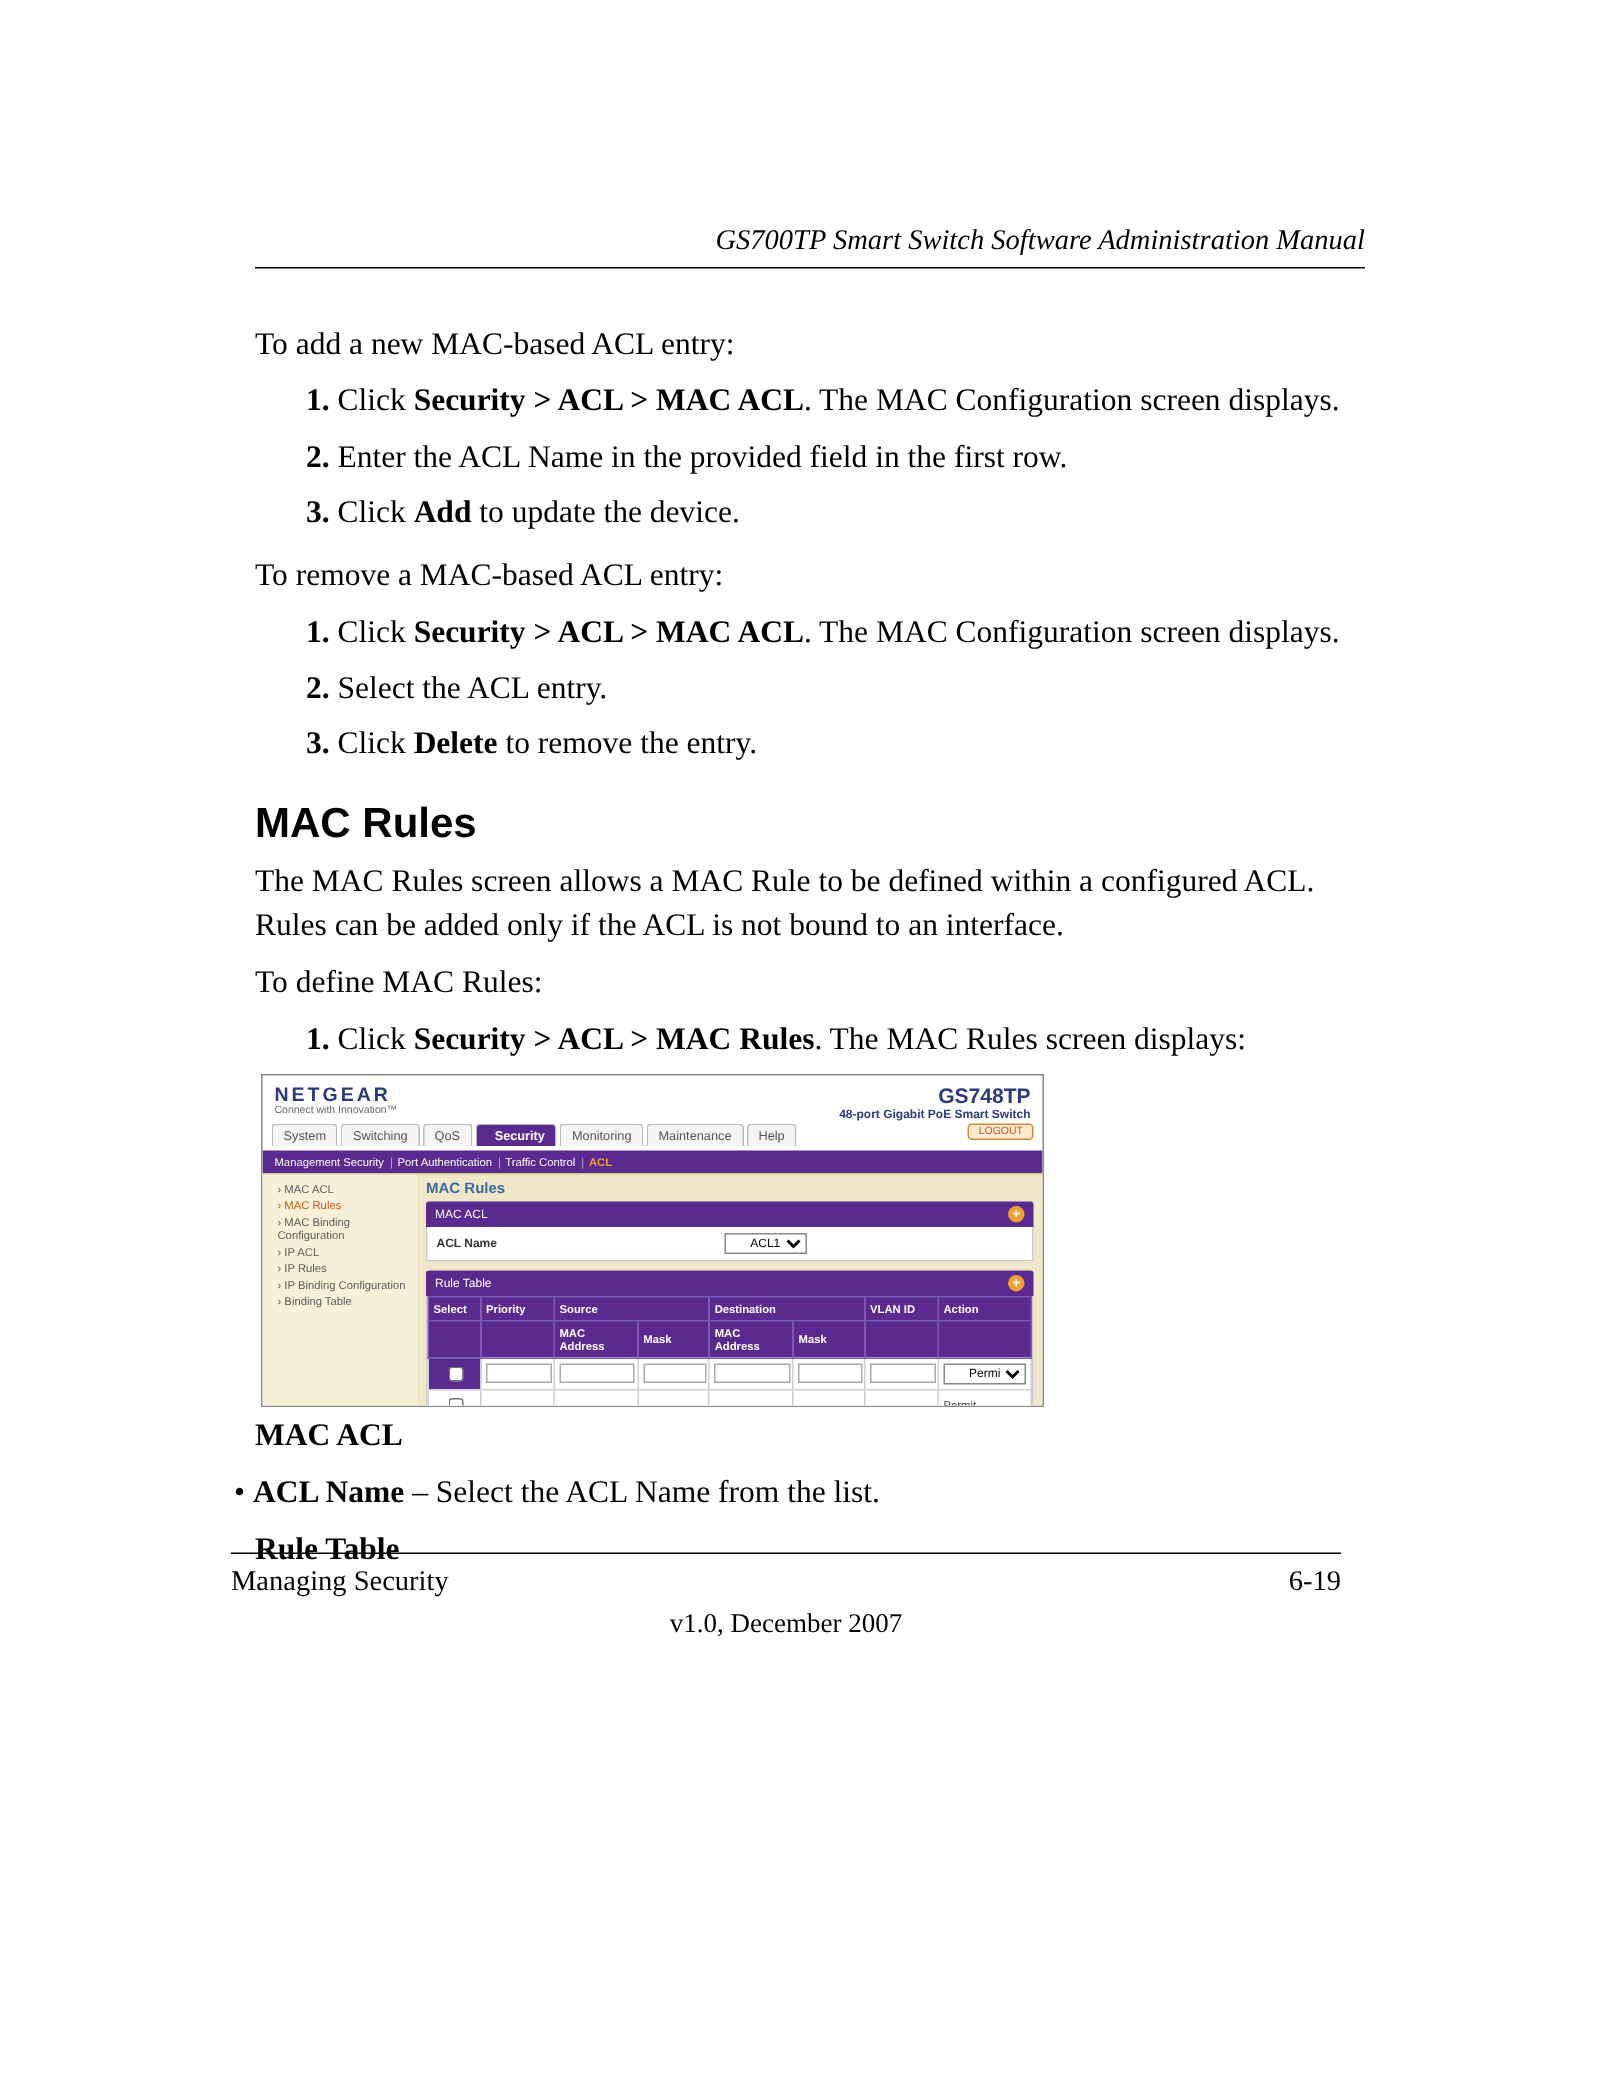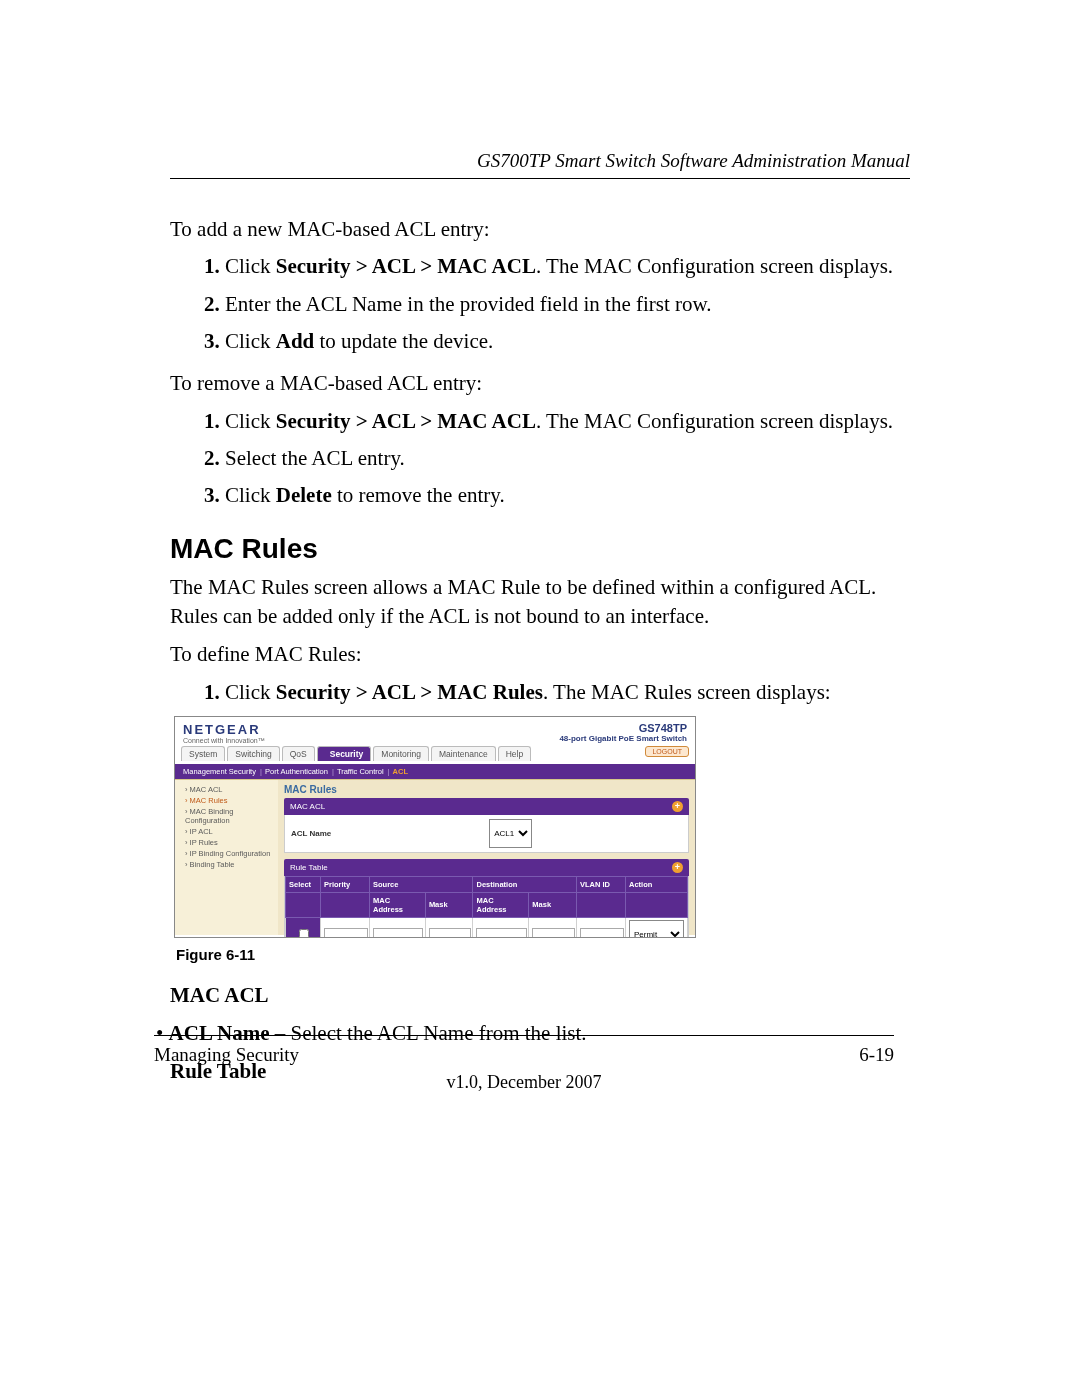--- a/index.html
+++ b/index.html
@@ -19,41 +19,41 @@
   .doc-footer{position:absolute;left:154px;width:740px;top:1035px;border-top:1px solid #000;padding-top:8px;font-size:19px;}
   .doc-footer .row{display:flex;justify-content:space-between;}
   .doc-footer .ver{text-align:center;margin-top:6px;font-size:18px;}
 
   
   .shot{width:520px;height:220px;border:1px solid #888;background:#fff;margin:10px 0 4px 4px;font-family:Verdana,Arial,sans-serif;font-size:9px;color:#333;position:relative;overflow:hidden;}
   .shot .topbar{display:flex;justify-content:space-between;align-items:flex-start;padding:5px 8px 2px 8px;}
   .shot .brand{font-family:Arial,sans-serif;font-weight:bold;letter-spacing:2px;font-size:13px;color:#2a3a7a;}
   .shot .tagline{font-size:7px;color:#666;letter-spacing:0;}
   .shot .model{text-align:right;}
-  .shot .model .mn{color:#2a3a7a;font-weight:bold;font-size:11px;}
+  .shot .model .mn{color:#2a3a7a;font-weight:bold;font-size:14px;}
   .shot .model .md{color:#2a3a7a;font-weight:bold;font-size:8px;}
   .shot .tabs{display:flex;gap:2px;padding:0 6px 3px 6px;align-items:flex-start;}
   .shot .tab{border:1px solid #bbb;border-bottom:none;border-radius:3px 3px 0 0;padding:2px 7px;font-size:8.5px;color:#555;background:#f4f4f4;}
   .shot .tab.sel{background:#5a2a8f;color:#fff;font-weight:bold;padding-left:12px;}
   .shot .logout{margin-left:auto;border:1px solid #d08a3a;border-radius:3px;padding:1px 6px;font-size:7px;color:#c05a1a;background:#fde8d0;}
   .shot .subtabs{background:#5a2a8f;color:#fff;font-size:7.5px;padding:3px 8px;}
   .shot .subtabs span{margin-right:3px;}
   .shot .subtabs .divider{color:#b89fd8;margin:0 1px;}
   .shot .subtabs .hl{color:#f0a030;font-weight:bold;}
   .shot .main{display:flex;background:#f0e6c8;height:155px;border-top:1px solid #d6c88a;}
   .shot .side{width:95px;background:#f7f0d8;padding:4px 4px;font-size:7.5px;color:#5a5a5a;}
   .shot .side div{padding:1px 0 1px 6px;}
   .shot .side .sel{color:#c05a1a;}
   .shot .content{flex:1;padding:4px 6px;}
   .shot .ct-title{color:#3a6aa0;font-weight:bold;font-size:10px;margin-bottom:3px;}
   .shot .panel-head{background:#5a2a8f;color:#fff;font-size:8px;padding:3px 6px;display:flex;justify-content:space-between;align-items:center;border-radius:2px 2px 0 0;}
   .shot .add{width:11px;height:11px;border-radius:50%;background:#f0a030;color:#fff;display:inline-flex;align-items:center;justify-content:center;font-weight:bold;font-size:9px;line-height:1;}
   .shot .panel-body{background:#fff;border:1px solid #ccc;border-top:none;padding:4px 6px;display:flex;align-items:center;gap:8px;font-size:8px;margin-bottom:6px;}
   .shot .rlabel{font-weight:bold;color:#333;}
-  .shot select.mini{font-size:8px;height:29px;border:1px solid #888;background:#fff;}
+  .shot select.mini{font-size:8px;height:14px;border:1px solid #888;background:#fff;padding-left:12px;}
   .shot .rule-table{width:100%;border-collapse:collapse;font-size:7.5px;}
   .shot .rule-table th{background:#5a2a8f;color:#fff;font-weight:bold;padding:3px 3px;border:1px solid #7a5ab0;text-align:left;}
   .shot .rule-table td{background:#fff;border:1px solid #d0d0d0;padding:2px 3px;height:13px;}
   .shot .rule-table input[type=text]{width:95%;border:1px solid #aaa;height:11px;font-size:7.5px;padding:0 1px;}
   .shot .rule-table input[type=checkbox]{width:10px;height:10px;}
   .shot .rt-wrap{border:1px solid #ccc;border-top:none;background:#fff;}
 </style>
 </head>
 <body>
 
@@ -180,21 +180,20 @@
                     <td></td>
               <td>Permit</td>
             </tr>
           </tbody>
               </table>
           </div>
         </div>
       </div>
     </div>
 
-    <div class="fig-caption">Figure 6-11</div>
 
     <p class="sub-head">MAC ACL</p>
     <p class="bullet"><span class="b">ACL Name</span><span> – Select the ACL Name from the list.</span></p>
     <p class="sub-head">Rule Table</p>
   </div>
 </div>
 
 <div class="doc-footer">
   <div class="row">
     <span>Managing Security</span>

